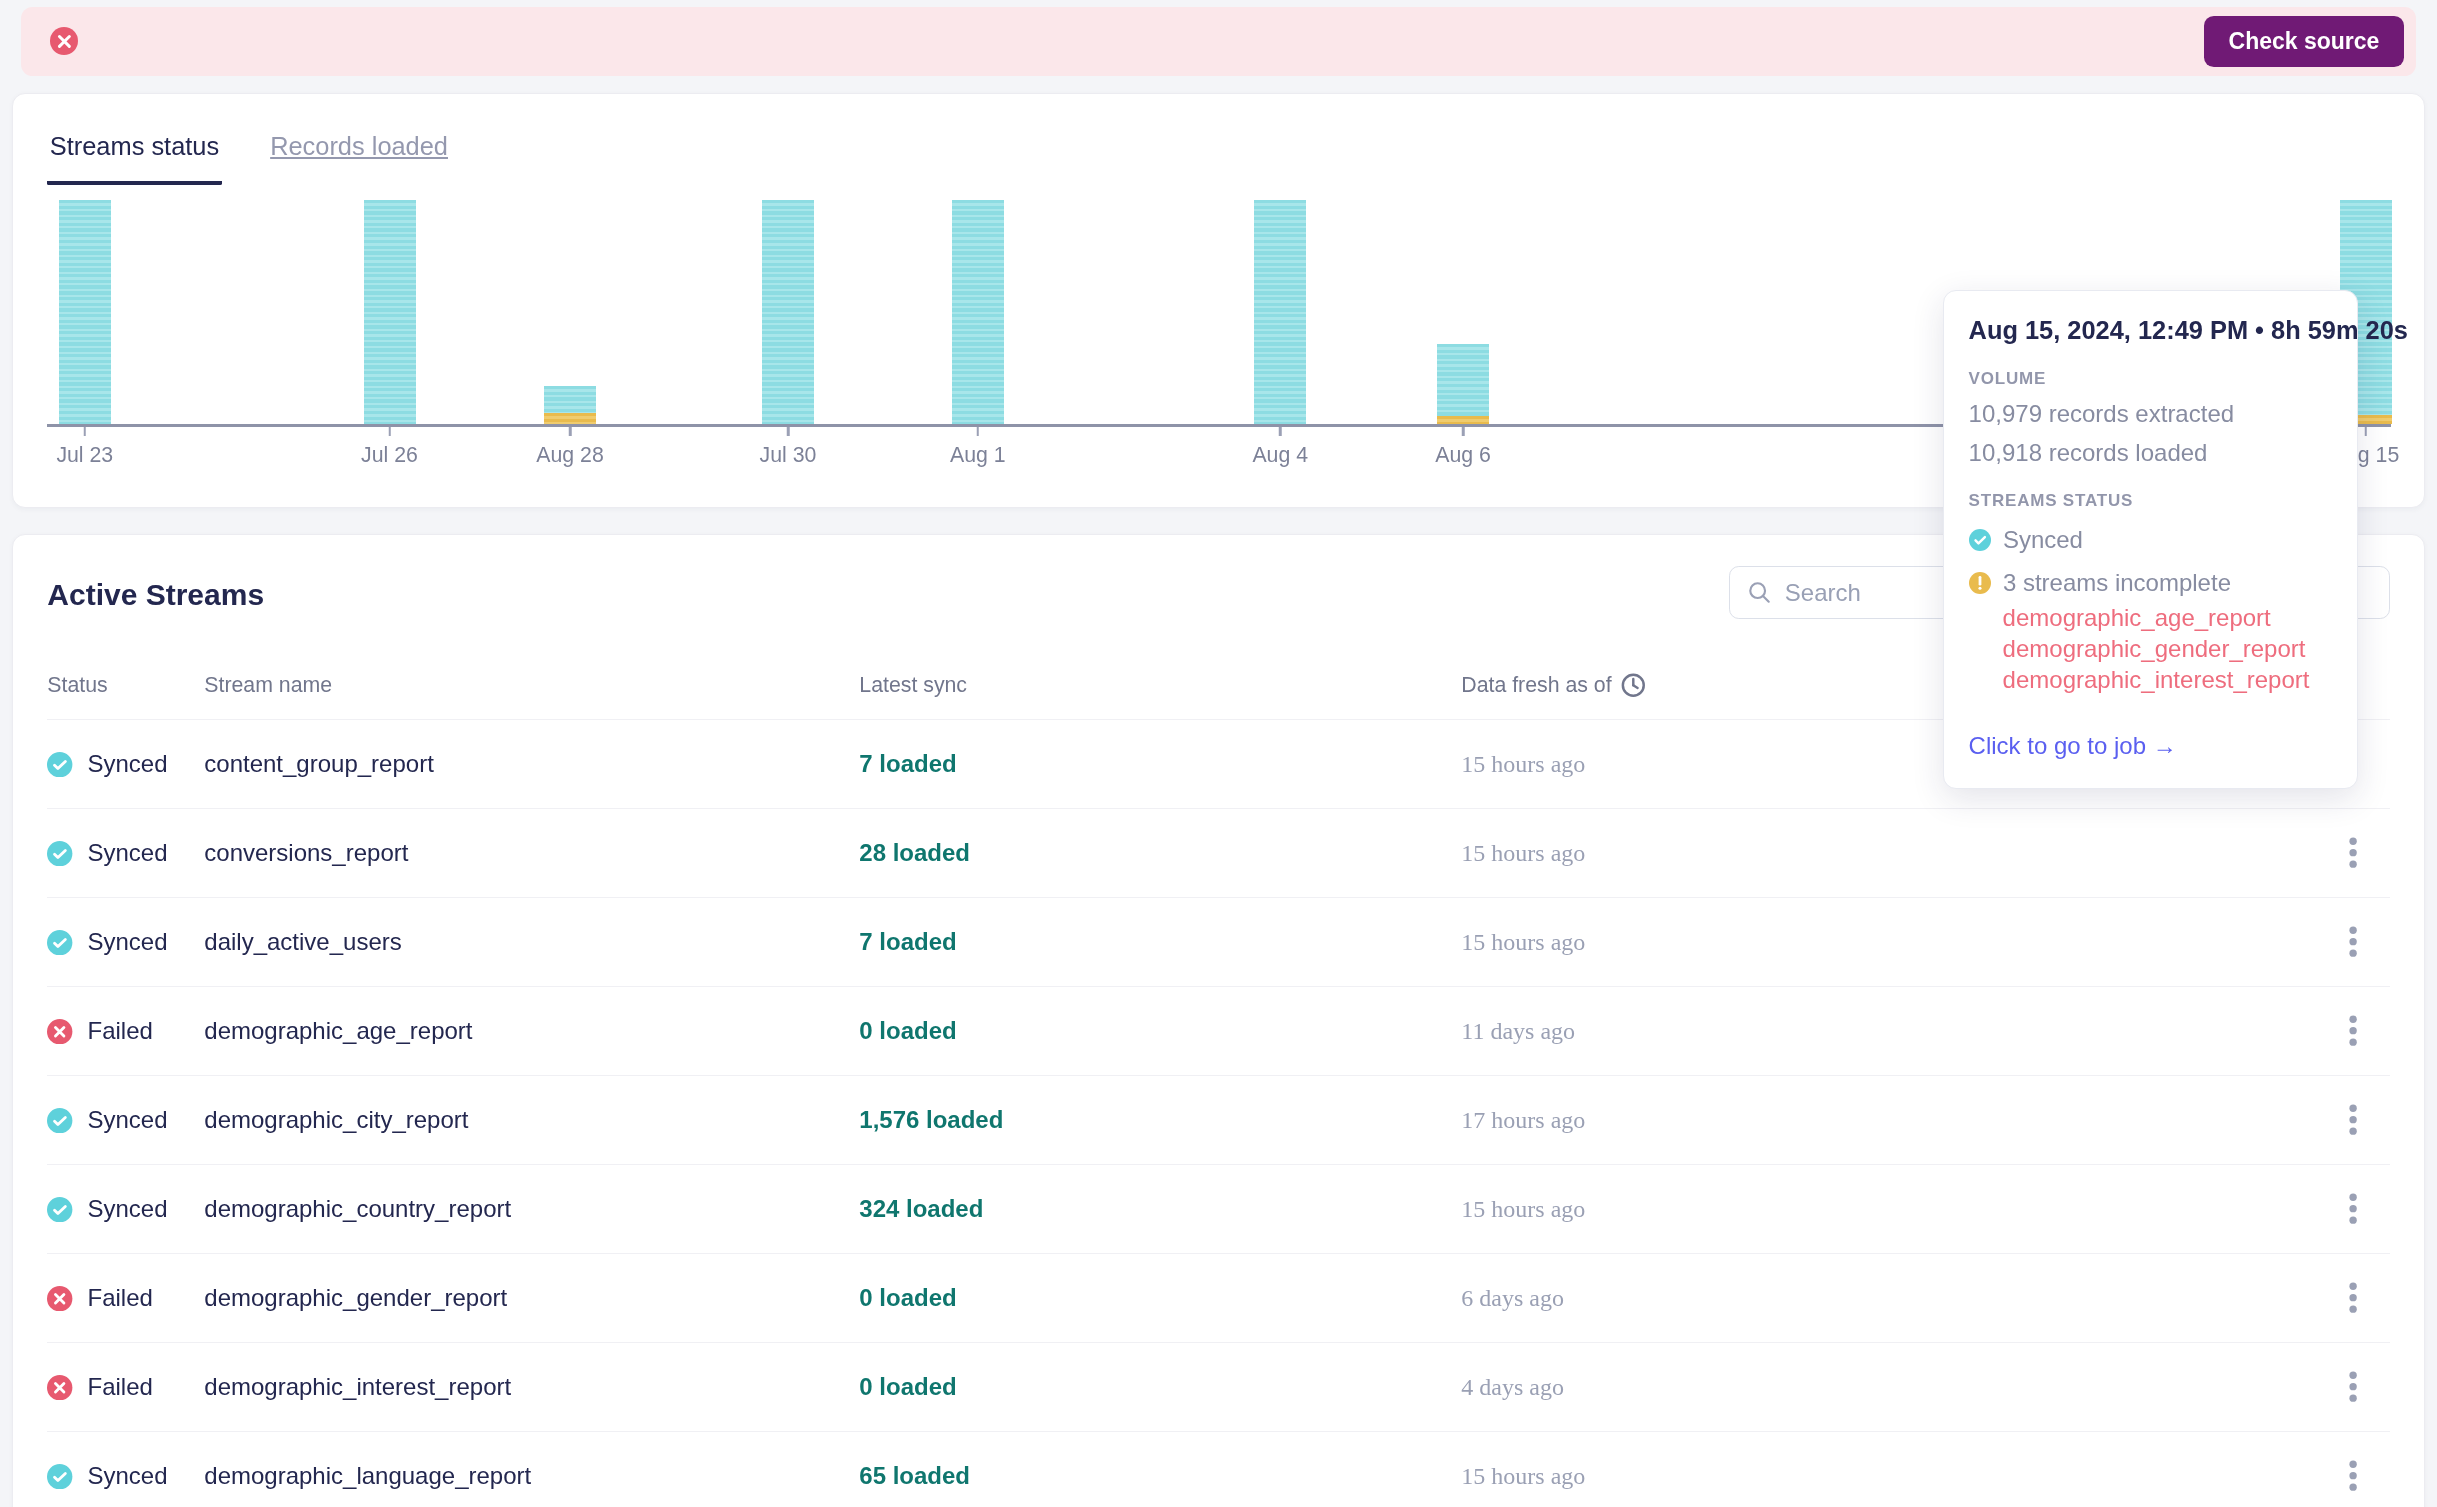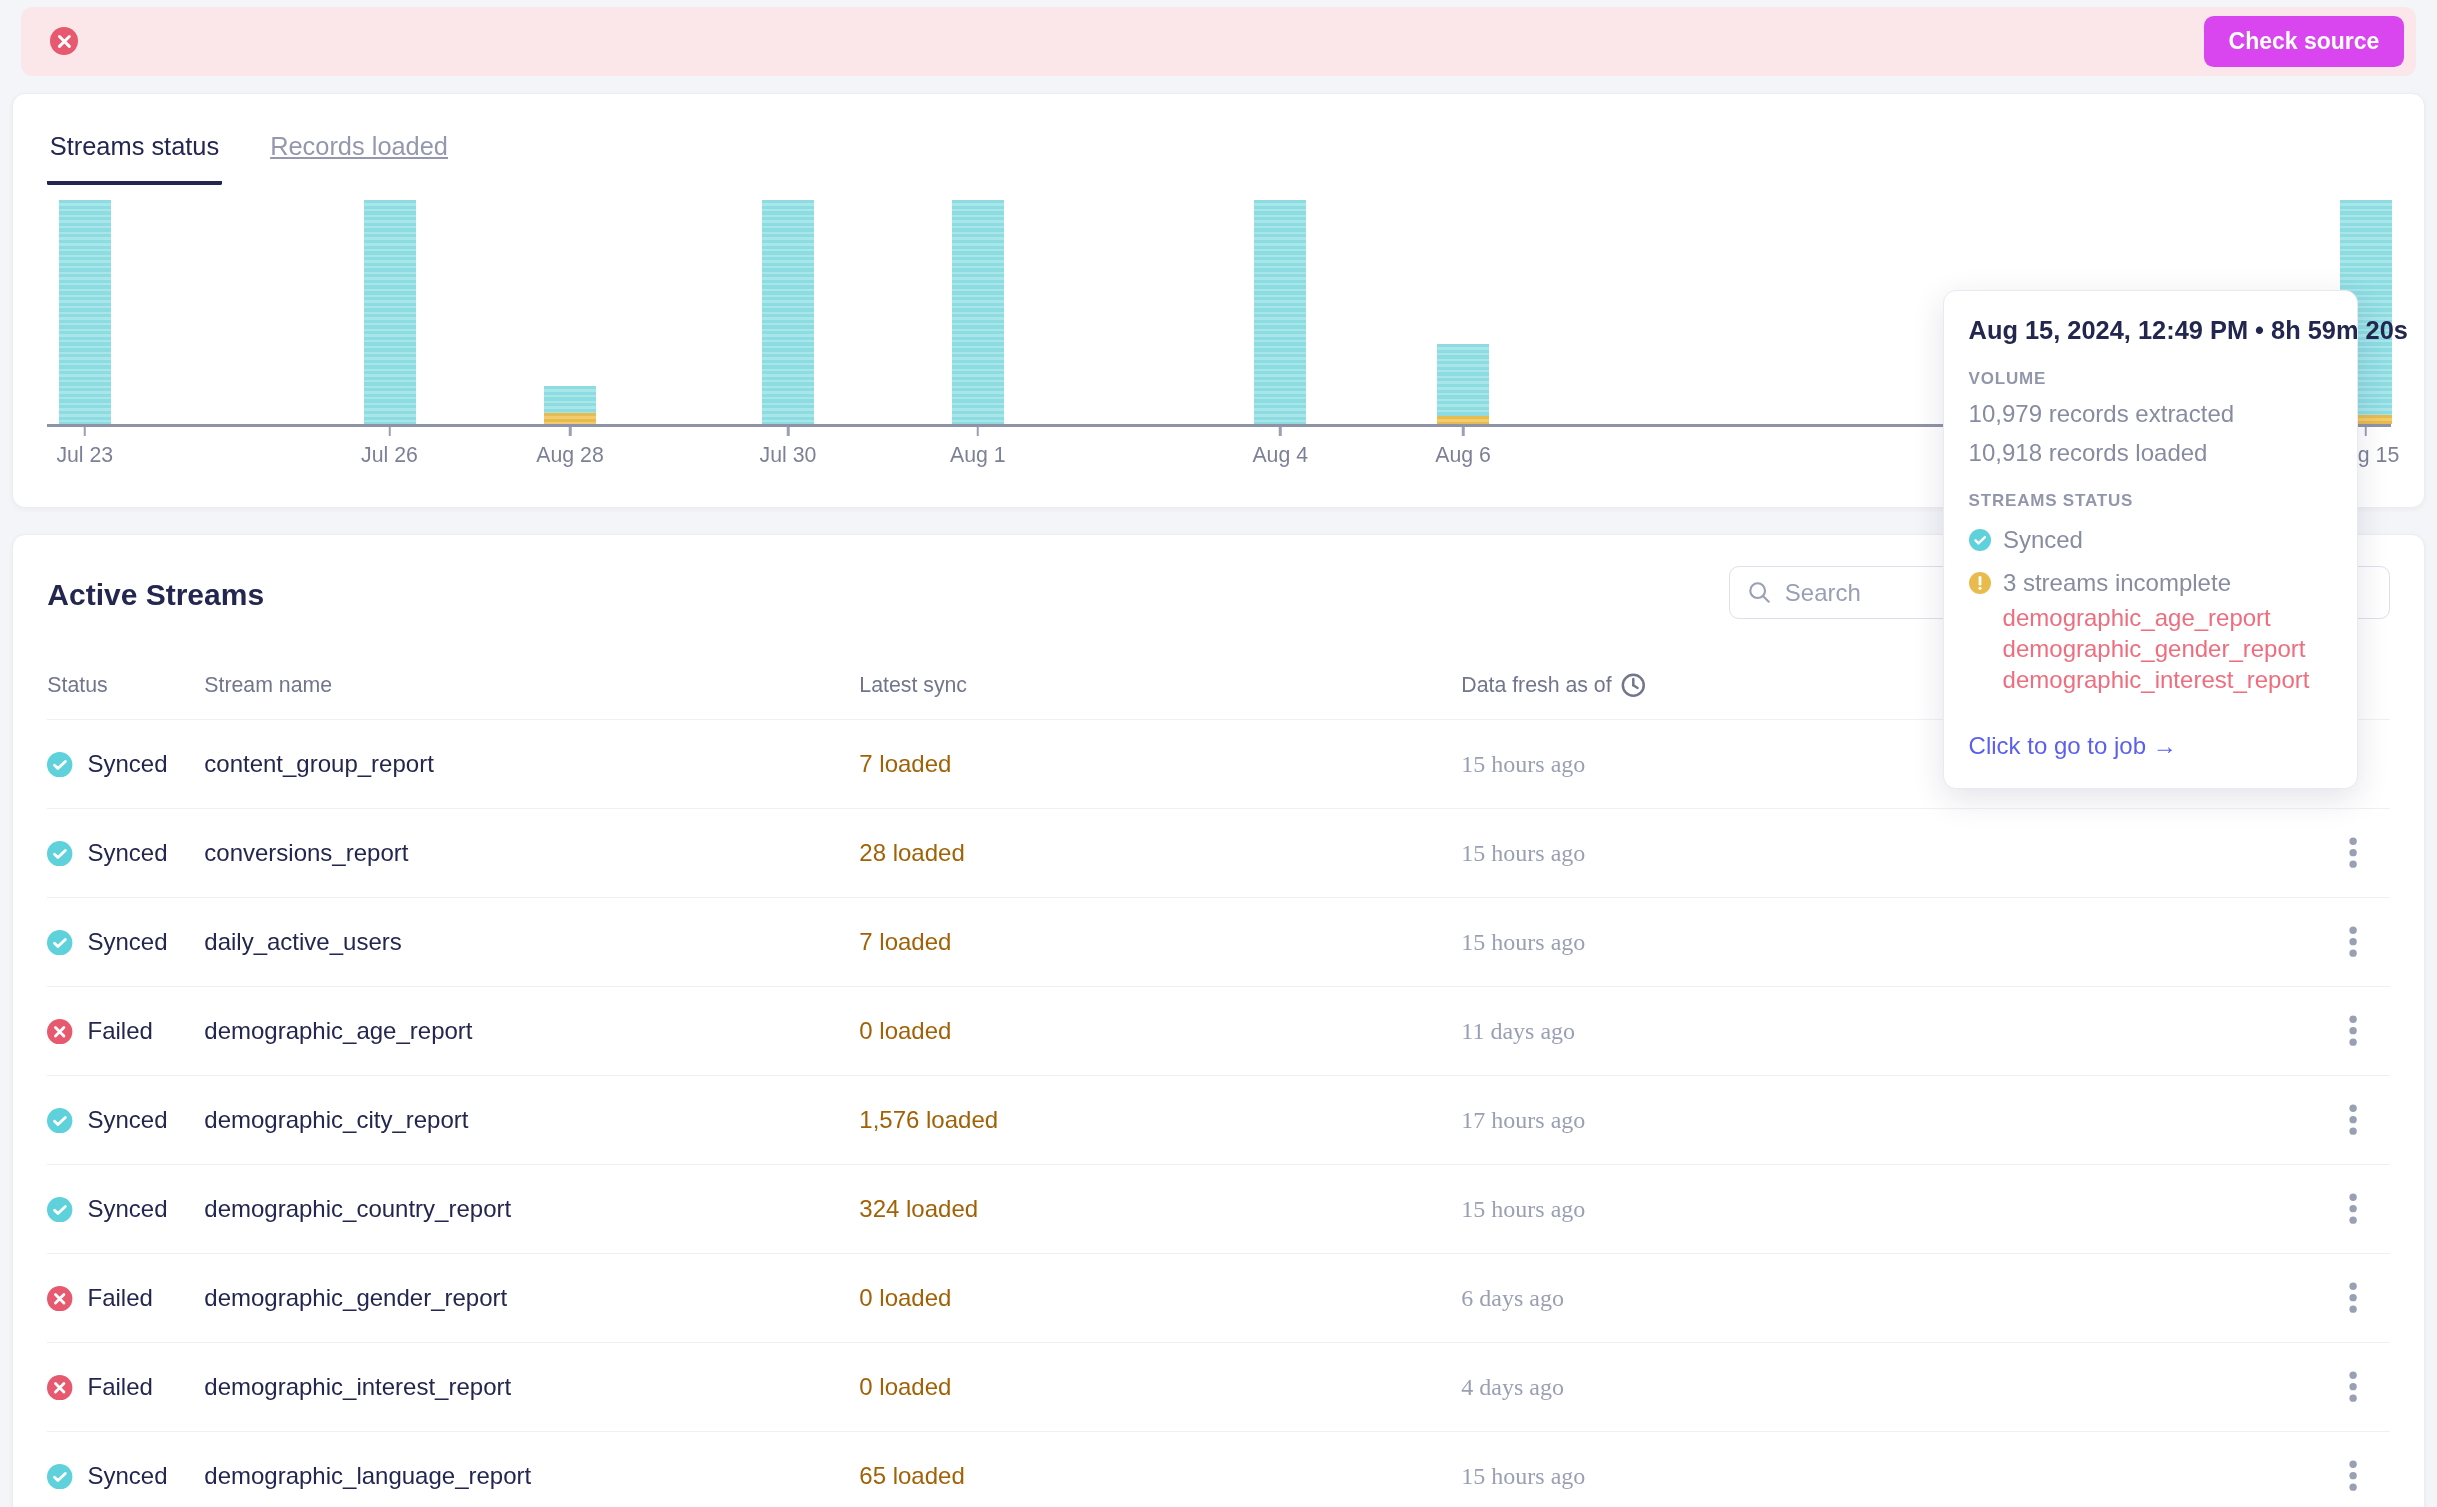--- a/index.html
+++ b/index.html
@@ -6,21 +6,21 @@
   #root{position:relative;width:2438px;height:1507px;overflow:hidden;background:#f4f5f8;}
 
   
   .banner{position:absolute;left:20.5px;top:6.6px;width:2395px;height:69px;background:#fbe7ea;
     border-radius:11.5px;display:flex;align-items:center;padding:0 11.5px 0 29.5px;box-sizing:border-box;}
   .banner-icon{width:28px;height:28px;flex:0 0 28px;border-radius:50%;background:#e7596f;
     display:flex;align-items:center;justify-content:center;}
   .banner-text{margin-left:19.7px;font-size:24.6px;color:#23274f;white-space:nowrap;}
   .banner-text b{font-weight:700;}
   .banner-spacer{flex:1;}
-  .check-source-btn{background:#d946ef;color:#ffffff;font-size:23px;font-weight:700;
+  .check-source-btn{background:#701a75;color:#ffffff;font-size:23px;font-weight:700;
     border:none;border-radius:9.8px;padding:0 24.6px;height:51px;cursor:pointer;font-family:inherit;}
 
   
   .card{position:absolute;background:#ffffff;border:0.8px solid #ececf1;border-radius:13px;
     box-shadow:0 1.6px 4.9px rgba(35,40,80,0.04);box-sizing:border-box;}
   #chart-card{left:12.3px;top:93px;width:2413px;height:415px;}
   #streams-card{left:12.3px;top:534px;width:2413px;height:993px;padding:31px 34px 0 34px;}
 
   
   .tabs{position:absolute;left:34px;top:38px;display:flex;gap:46px;}
@@ -60,21 +60,21 @@
   .search-box input::placeholder{color:#99a0b5;}
 
   .tbl-header{display:grid;grid-template-columns:157px 655px 602px 1fr 74px;align-items:center;
     margin-top:54px;padding-bottom:21.3px;border-bottom:1.6px solid #f0f0f4;}
   .tbl-header .hcell{font-size:21.3px;color:#71768c;display:flex;align-items:center;gap:9.8px;}
   .row{display:grid;grid-template-columns:157px 655px 602px 1fr 74px;align-items:center;
     height:88px;border-bottom:1.6px solid #f0f0f4;}
   .cell-status{display:flex;align-items:center;gap:14.8px;}
   .status-label{font-size:24px;color:#23274f;}
   .stream-name{font-size:24px;color:#23274f;}
-  .loaded{font-size:24px;color:#a16207;}
+  .loaded{font-size:24px;color:#0f766e;font-weight:bold;}
   .fresh{font-size:24px;color:#9aa0b4;font-family:Liberation Serif, serif;}
   .kebab{display:flex;justify-content:center;cursor:pointer;}
 </style>
 </head>
 <body>
 
 <div id="root">
 
   <div class="banner">
     <div class="banner-icon">

